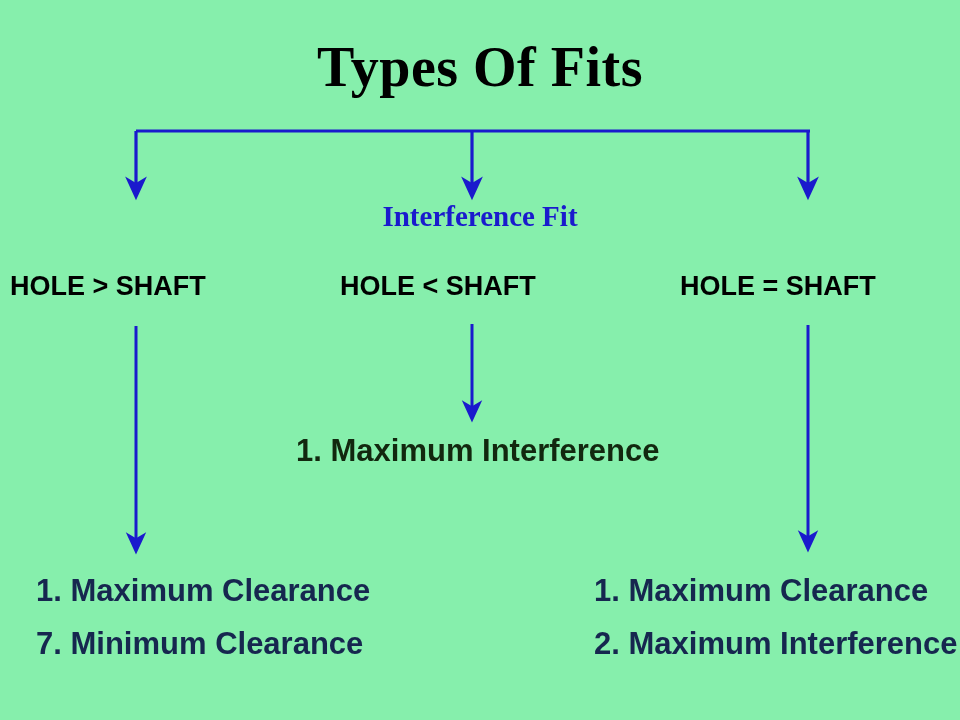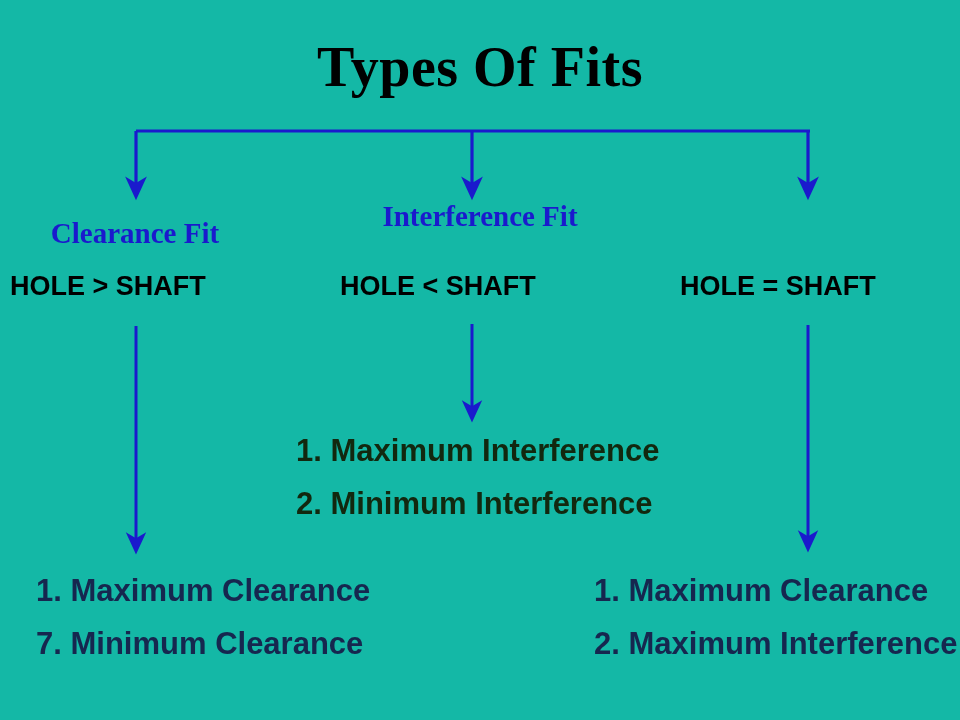--- a/index.html
+++ b/index.html
@@ -5,21 +5,21 @@
 <style>
   html, body {
     margin: 0;
     padding: 0;
     background: #ffffff;
   }
   #canvas {
     position: relative;
     width: 960px;
     height: 720px;
-    background: #14b8a6;
+    background: #86efac;
     overflow: hidden;
     font-family: "Liberation Sans", sans-serif;
     -webkit-font-smoothing: antialiased;
   }
 
   
   .title {
     position: absolute;
     left: 0;
     top: 38px;
@@ -111,31 +111,29 @@
 
     <path d="M 808 131 L 808 188" stroke="#1a1acd" stroke-width="3.2" fill="none" marker-end="url(#arrowhead)"></path>
 
     <path d="M 136 326 L 136 543" stroke="#1a1acd" stroke-width="3" fill="none" marker-end="url(#arrowhead)"></path>
 
     <path d="M 472 324 L 472 411" stroke="#1a1acd" stroke-width="3" fill="none" marker-end="url(#arrowhead)"></path>
 
     <path d="M 808 325 L 808 541" stroke="#1a1acd" stroke-width="3" fill="none" marker-end="url(#arrowhead)"></path>
   </svg>
 
-  <div class="branch-heading col-left-head">Clearance Fit</div>
   <div class="branch-sub col-left-sub">HOLE &gt; SHAFT</div>
 
   <div class="branch-heading col-mid-head">Interference Fit</div>
   <div class="branch-sub col-mid-sub">HOLE &lt; SHAFT</div>
 
   <div class="branch-sub col-right-sub">HOLE = SHAFT</div>
 
   <div class="outcome-list list-mid">
     <div class="row">1. Maximum Interference</div>
-    <div class="row">2. Minimum Interference</div>
   </div>
 
   <div class="outcome-list list-left">
     <div class="row">1. Maximum Clearance</div>
     <div class="row">7. Minimum Clearance</div>
   </div>
 
   <div class="outcome-list list-right">
     <div class="row">1. Maximum Clearance</div>
     <div class="row">2. Maximum Interference</div>

